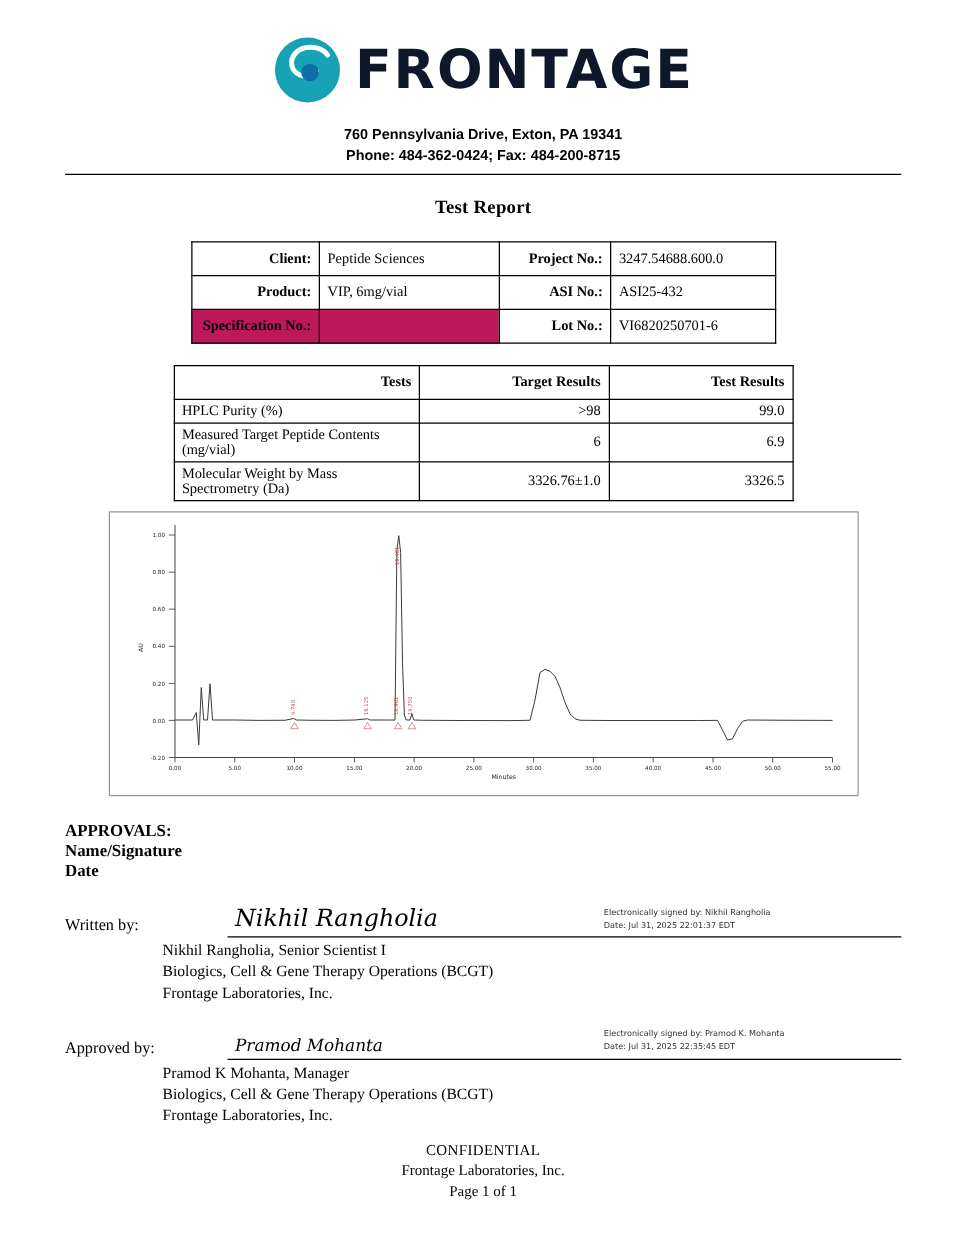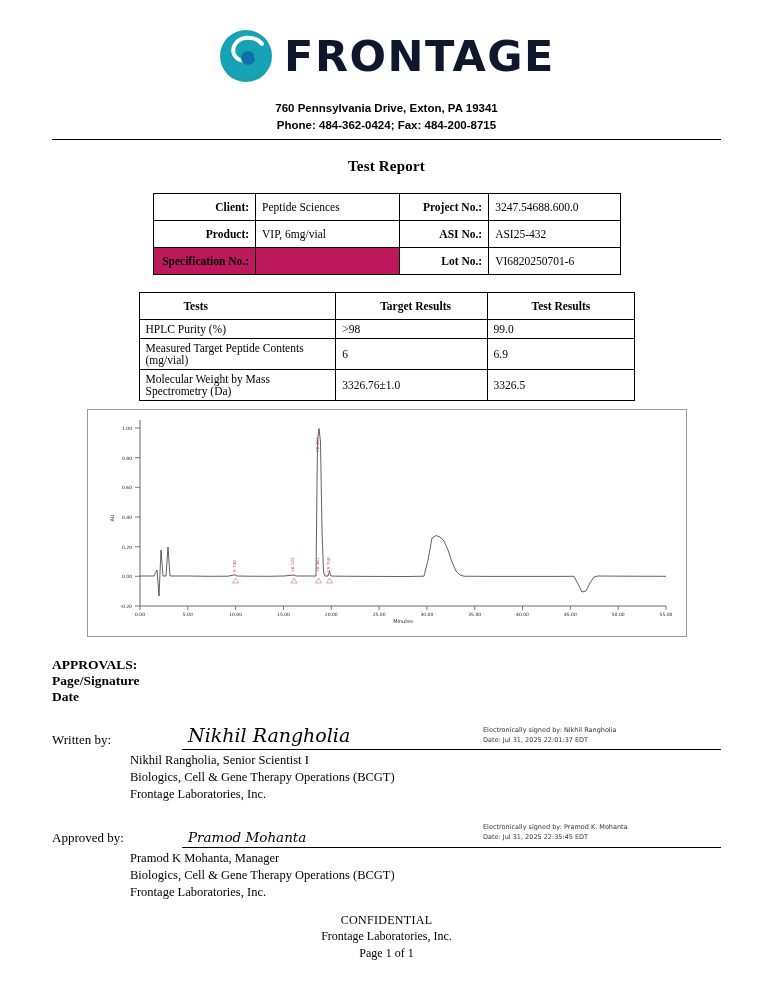--- a/index.html
+++ b/index.html
@@ -102,26 +102,26 @@
     margin: 17px auto 0 auto;
     font-size: 11.5px;
   }
   .tests-table td, .tests-table th {
     border: 1px solid #000;
     padding: 3px 6px;
     vertical-align: middle;
   }
   .tests-table th {
     font-weight: bold;
-    text-align: left;
+    text-align: right;
     height: 20px;
     padding-left: 44px;
   }
   .tests-table td.name { text-align: left; width: 228px; }
-  .tests-table td.ctr { text-align: left; }
+  .tests-table td.ctr { text-align: right; }
   .th-target { width: 124px; }
   .th-result { width: 118px; margin-top: 12px; }
 
   
   .chrom-wrap {
     width: 600px;
     margin: 8px auto 0 auto;
     position: relative;
   }
   .chrom-box {
@@ -364,21 +364,21 @@
           <text x="230.5" y="162" transform="rotate(-90 230.5 162)" text-anchor="start">18.461</text>
           <text x="241.5" y="162" transform="rotate(-90 241.5 162)" text-anchor="start">19.750</text>
           <text x="231" y="42" transform="rotate(-90 231 42)" text-anchor="start">18.461</text>
         </g>
       </svg>
     </div>
   </div>
 
   <div class="appr-head">
     <div class="c1">APPROVALS:</div>
-    <div class="c2">Page/Signature</div>
+    <div class="c2">Name/Signature</div>
     <div class="c3">Date</div>
   </div>
 
   <div class="sig-block">
     <div class="sig-row">
       <div class="sig-label">Written by:</div>
       <div class="sig-area">
         <span class="sig-script">Nikhil Rangholia</span>
         <span class="esign">
           <span>Electronically signed by: Nikhil Rangholia</span><br>

